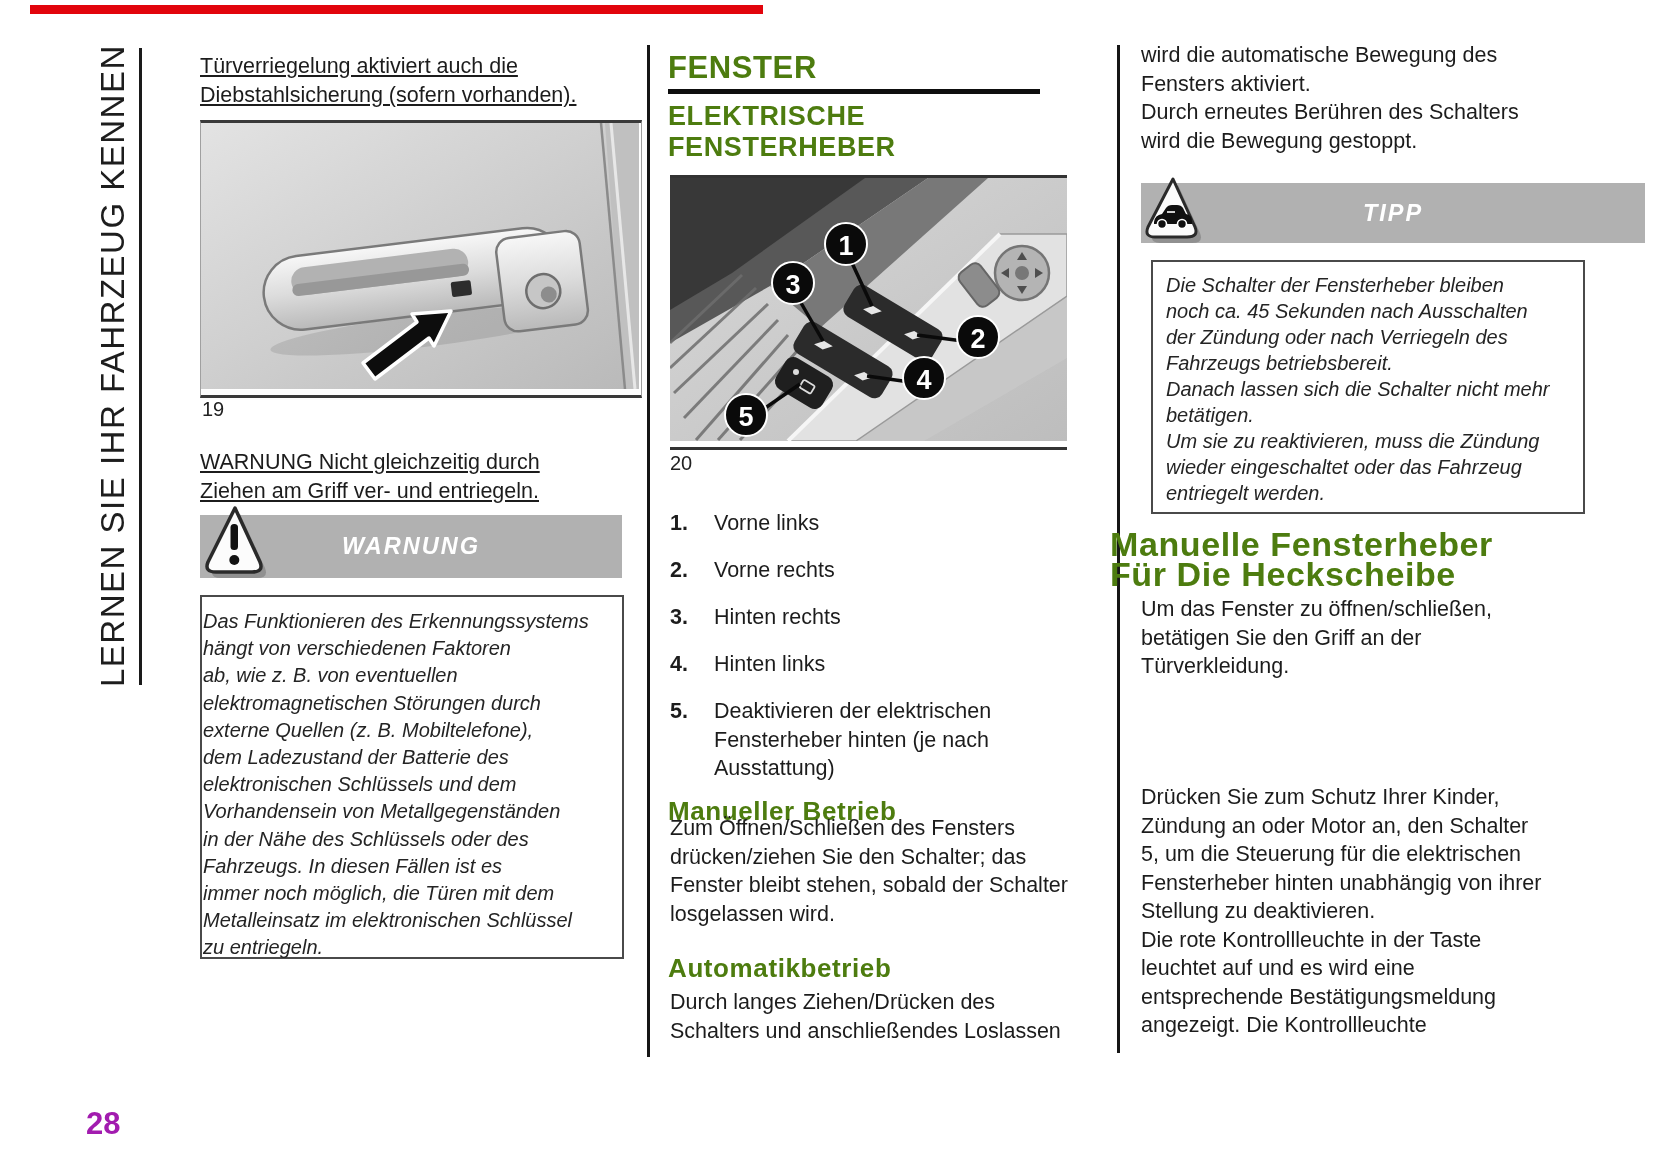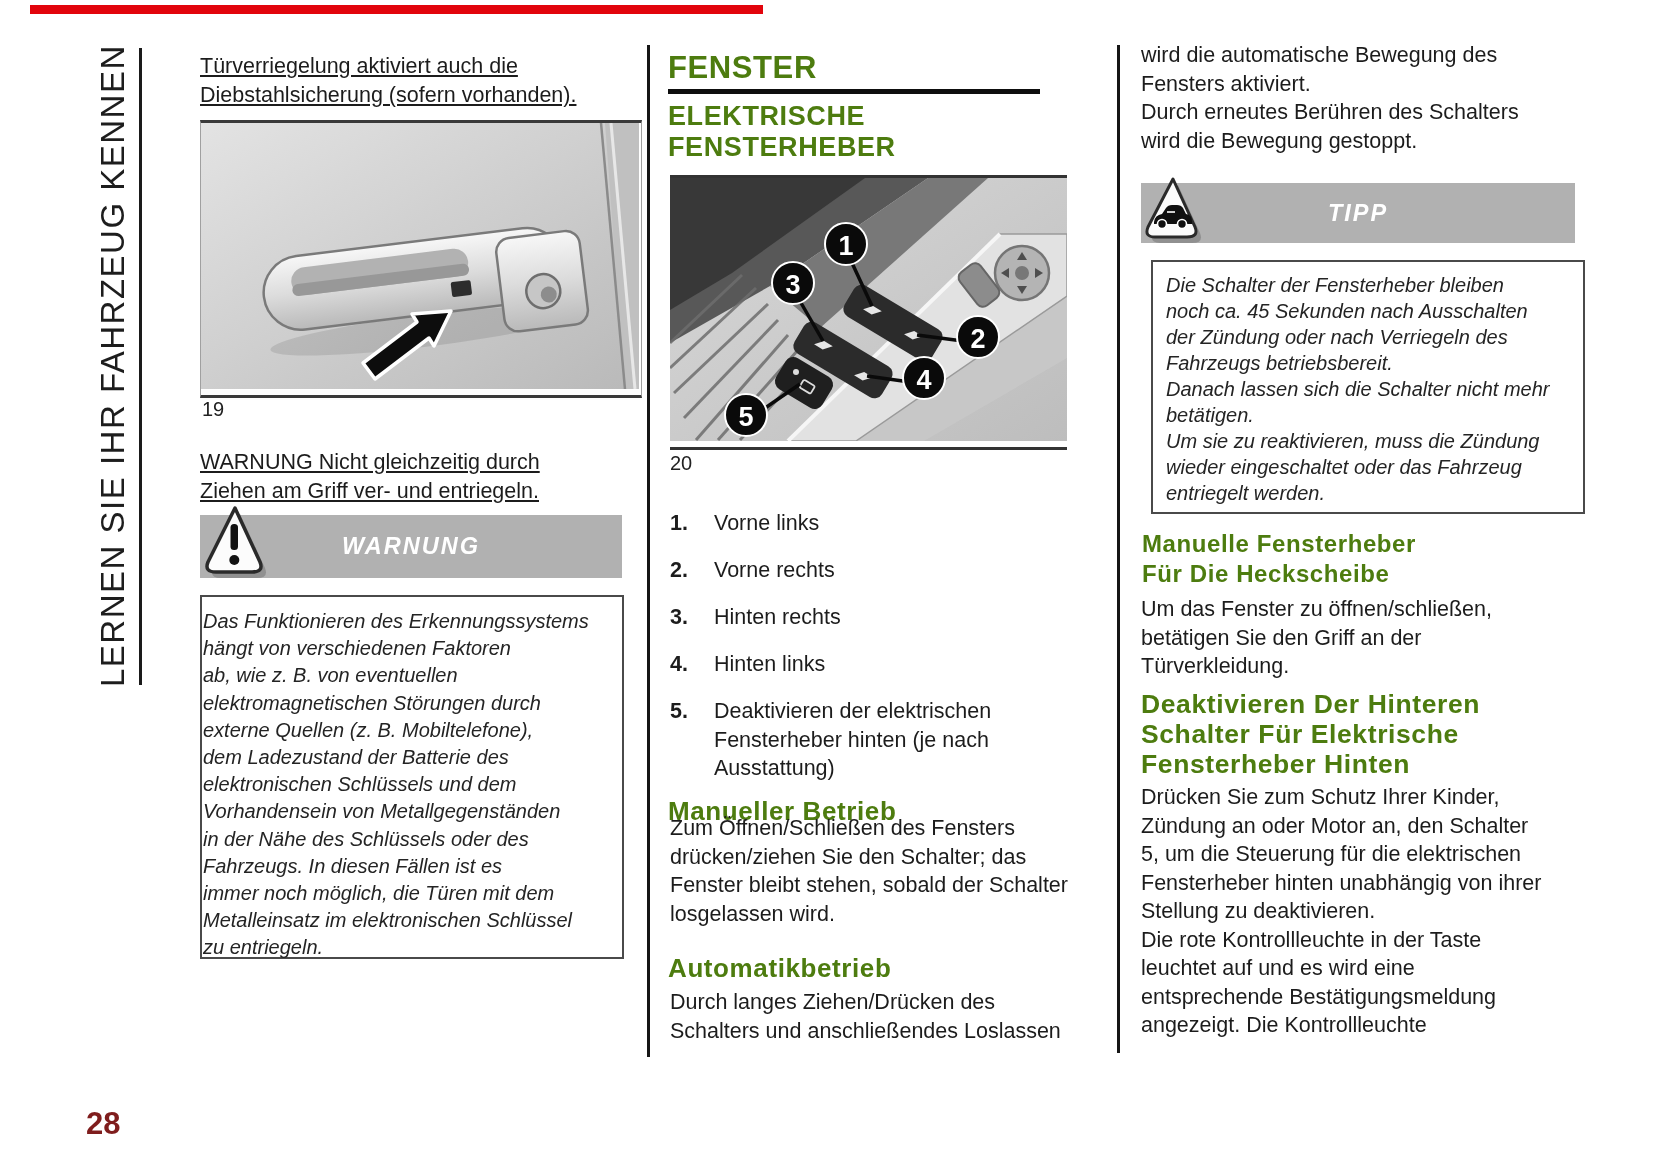--- a/index.html
+++ b/index.html
@@ -50,29 +50,29 @@
   .li{position:absolute;left:670px;width:430px;display:flex;}
   .li .n{font-weight:700;width:44px;flex:none;}
   .li1{top:509px;} .li2{top:556px;} .li3{top:603px;} .li4{top:650px;} .li5{top:697px;}
   .c2-h1{left:668px;top:796px;font-size:26px;}
   .c2-p1{left:670px;top:814px;width:432px;}
   .c2-h2{left:668px;top:953px;font-size:26px;}
   .c2-p2{left:670px;top:988px;width:432px;}
 
   
   .c3-cont{left:1141px;top:41px;width:436px;}
-  .banner2{left:1141px;top:183px;width:434px;height:60px;line-height:60px;}
+  .banner2{left:1141px;top:183px;width:504px;height:60px;line-height:60px;}
   .icon2{left:1145px;top:174px;width:58px;height:78px;}
   .box2{left:1141px;top:260px;width:434px;height:254px;box-sizing:border-box;padding:10px 13px;line-height:26px;font-size:20px;margin-left:10px;}
-  .c3-h3{left:1142px;top:529px;font-size:24px;line-height:30px;}
+  .c3-h3{left:1110px;top:529px;font-size:34px;line-height:30px;}
   .c3-p3{left:1141px;top:595px;width:436px;}
   .c3-h4{left:1141px;top:689px;font-size:26.5px;line-height:30px;}
   .c3-p4{left:1141px;top:783px;width:436px;}
 
-  .pagenum{left:86px;top:1106px;font-size:31px;font-weight:900;color:#7f1d1d;}
+  .pagenum{left:86px;top:1106px;font-size:31px;font-weight:900;color:#a21caf;}
   svg{display:block;}
 </style>
 </head>
 <body>
 
 <div id="page">
 
   <div class="abs redbar"></div>
 
   <div class="abs side-rule"></div>
@@ -270,23 +270,20 @@
 betätigen.
 Um sie zu reaktivieren, muss die Zündung
 wieder eingeschaltet oder das Fahrzeug
 entriegelt werden.</div>
 
   <div class="abs c3-h3 hd pre">Manuelle Fensterheber
 Für Die Heckscheibe</div>
   <div class="abs c3-p3 body-txt pre">Um das Fenster zu öffnen/schließen,
 betätigen Sie den Griff an der
 Türverkleidung.</div>
-  <div class="abs c3-h4 hd pre">Deaktivieren Der Hinteren
-Schalter Für Elektrische
-Fensterheber Hinten</div>
   <div class="abs c3-p4 body-txt pre">Drücken Sie zum Schutz Ihrer Kinder,
 Zündung an oder Motor an, den Schalter
 5, um die Steuerung für die elektrischen
 Fensterheber hinten unabhängig von ihrer
 Stellung zu deaktivieren.
 Die rote Kontrollleuchte in der Taste
 leuchtet auf und es wird eine
 entsprechende Bestätigungsmeldung
 angezeigt. Die Kontrollleuchte</div>
 

